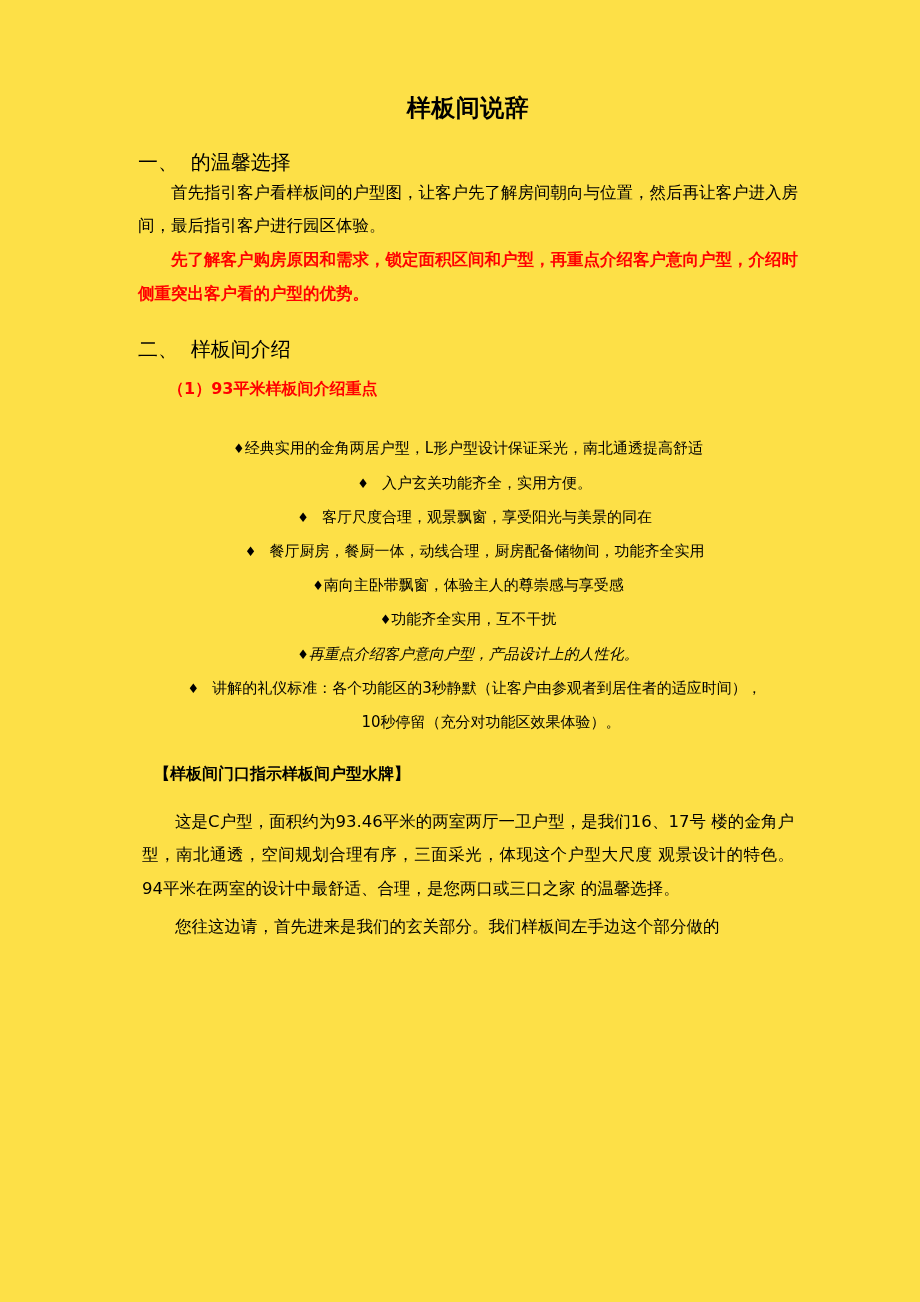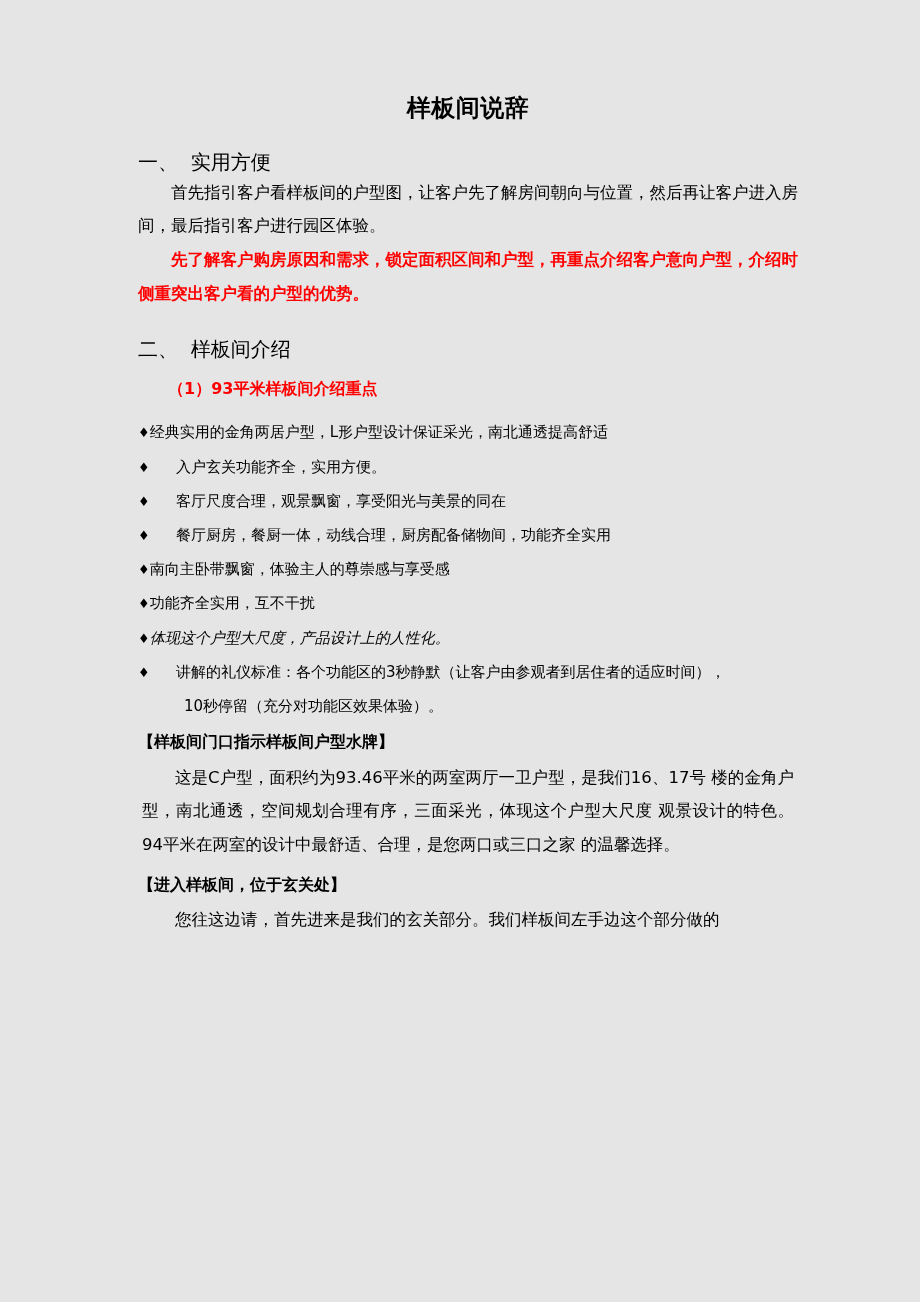--- a/index.html
+++ b/index.html
@@ -8,21 +8,21 @@
     background: #ffffff;
   }
   body {
     font-family: "DejaVu Sans", "Liberation Sans", sans-serif;
     color: #000000;
   }
   .page {
     position: relative;
     width: 920px;
     height: 1302px;
-    background: #e5e5e5;
+    background: #fde047;
     overflow: hidden;
     box-sizing: border-box;
     padding: 10px;
   }
   .content {
     position: absolute;
     left: 138px;
     top: 0;
     width: 660px;
   }
@@ -71,24 +71,25 @@
     font-size: 16px;
     line-height: 1.5;
     margin: 0;
     padding-top: 14px;
     padding-left: 30px;
     white-space: pre;
   }
 
   
   .bullets {
-    margin: 0;
+    margin: 16px;
     padding: 0;
     list-style: none;
     padding-top: 14px;
+    text-align: center;
   }
   .bullet-row {
     font-size: 15px;
     line-height: 2.28;
     display: block;
     white-space: normal;
   }
   .bullet-row .bullet {
     display: inline;
     font-size: 13px;
@@ -120,21 +121,21 @@
     margin: 0;
     padding-top: 12px;
     white-space: pre;
   }
 
   
   .bracket-heading {
     font-size: 16px;
     font-weight: bold;
     line-height: 1.85;
-    margin: 0;
+    margin: 16px;
     padding-top: 4px;
     white-space: pre;
   }
 
   
   .body-para {
     font-size: 16.5px;
     line-height: 2.04;
     margin: 4px;
     text-indent: 2em;
@@ -143,44 +144,43 @@
   }
 </style>
 </head>
 <body>
 
 <div class="page">
   <div class="content">
 
     <h1 class="doc-title">样板间说辞</h1>
 
-    <h2 class="section-heading">一、  实用方便</h2>
+    <h2 class="section-heading">一、  的温馨选择</h2>
 
     <p class="para indent-2">首先指引客户看样板间的户型图，让客户先了解房间朝向与位置，然后再让客户进入房间，最后指引客户进行园区体验。</p>
 
     <p class="para red indent-2">先了解客户购房原因和需求，锁定面积区间和户型，再重点介绍客户意向户型，介绍时侧重突出客户看的户型的优势。</p>
 
     <h2 class="section-heading">二、  样板间介绍</h2>
 
     <h3 class="sub-heading-red">（1）93平米样板间介绍重点</h3>
 
     <div class="bullets" id="bullet-list">
         <div class="bullet-row tight"><span class="bullet">♦</span><span class="btext">经典实用的金角两居户型，L形户型设计保证采光，南北通透提高舒适</span></div>
         <div class="bullet-row spaced"><span class="bullet">♦</span><span class="btext">入户玄关功能齐全，实用方便。</span></div>
         <div class="bullet-row spaced"><span class="bullet">♦</span><span class="btext">客厅尺度合理，观景飘窗，享受阳光与美景的同在</span></div>
         <div class="bullet-row spaced"><span class="bullet">♦</span><span class="btext">餐厅厨房，餐厨一体，动线合理，厨房配备储物间，功能齐全实用</span></div>
         <div class="bullet-row tight"><span class="bullet">♦</span><span class="btext">南向主卧带飘窗，体验主人的尊崇感与享受感</span></div>
         <div class="bullet-row tight"><span class="bullet">♦</span><span class="btext">功能齐全实用，互不干扰</span></div>
-        <div class="bullet-row tight italic"><span class="bullet">♦</span><span class="btext">体现这个户型大尺度，产品设计上的人性化。</span></div>
+        <div class="bullet-row tight italic"><span class="bullet">♦</span><span class="btext">再重点介绍客户意向户型，产品设计上的人性化。</span></div>
         <div class="bullet-row spaced"><span class="bullet">♦</span><span class="btext">讲解的礼仪标准：各个功能区的3秒静默（让客户由参观者到居住者的适应时间），</span></div>
         <div class="bullet-cont">10秒停留（充分对功能区效果体验）。</div>
       </div>
 
 
     <div id="speech-blocks">
         <div class="bracket-heading">【样板间门口指示样板间户型水牌】</div>
         <div class="body-para">这是C户型，面积约为93.46平米的两室两厅一卫户型，是我们16、17号 楼的金角户型，南北通透，空间规划合理有序，三面采光，体现这个户型大尺度 观景设计的特色。94平米在两室的设计中最舒适、合理，是您两口或三口之家 的温馨选择。</div>
-        <div class="bracket-heading">【进入样板间，位于玄关处】</div>
         <div class="body-para">您往这边请，首先进来是我们的玄关部分。我们样板间左手边这个部分做的</div>
       </div>
 
   </div>
 </div>
 
 </body></html>

